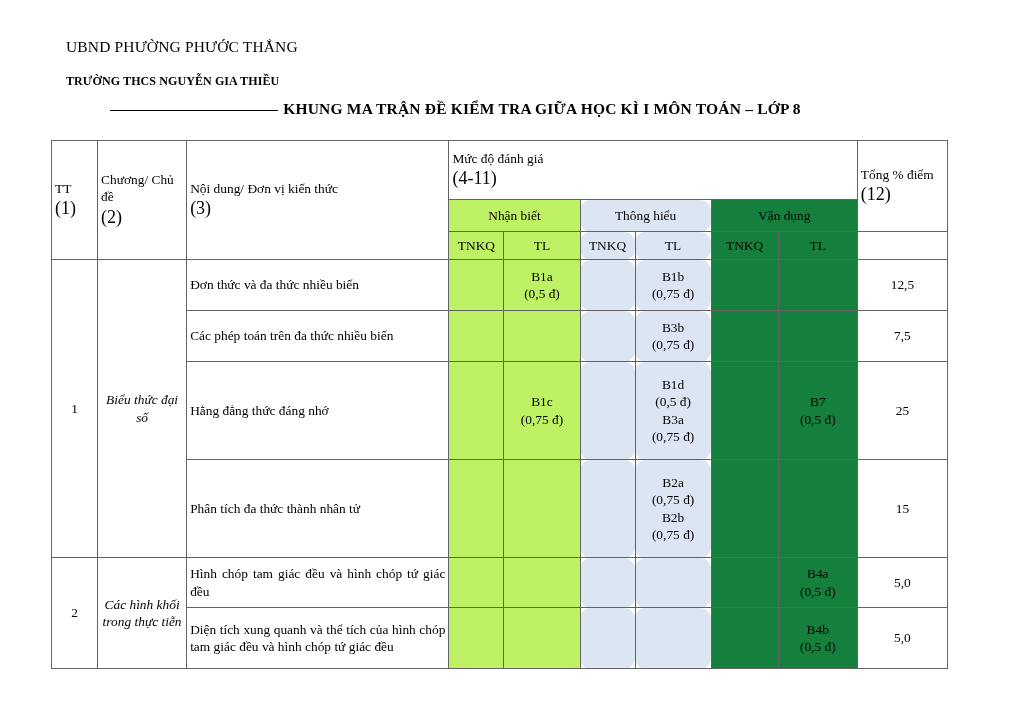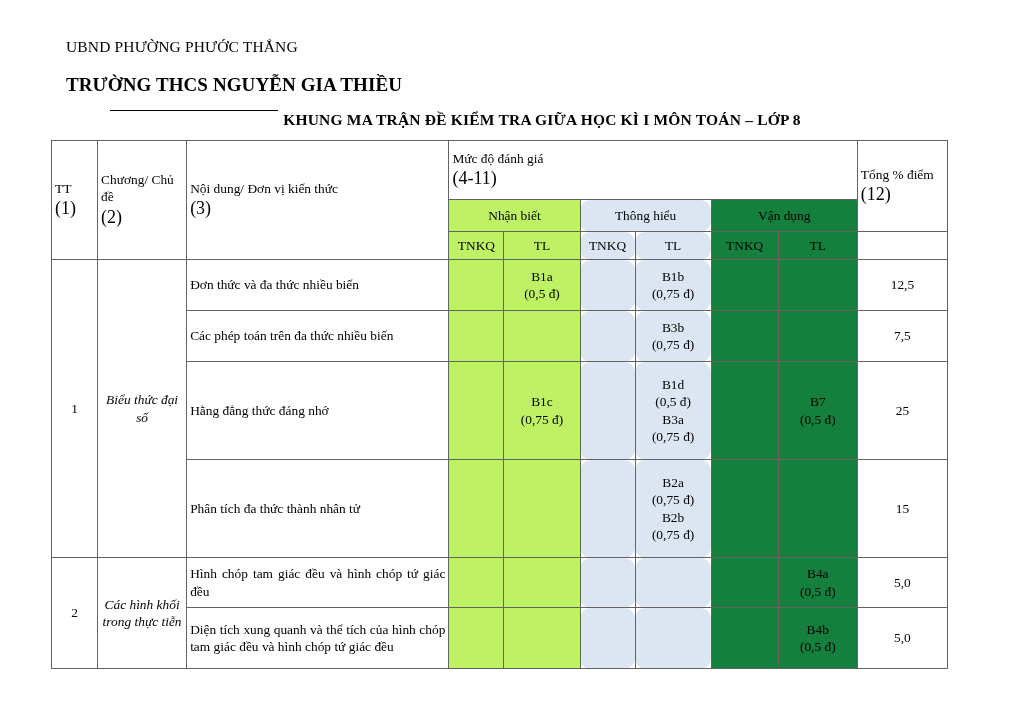--- a/index.html
+++ b/index.html
@@ -29,40 +29,40 @@
     top: 38px;
     width: 420px;
   }
   .lh-line1 {
     font-size: 15.5px;
     font-weight: 400;
     letter-spacing: 0.15px;
     white-space: nowrap;
   }
   .lh-line2 {
-    font-size: 19px;
+    font-size: 12px;
     font-weight: 700;
     margin-top: 18px;
     letter-spacing: 0.1px;
     white-space: nowrap;
   }
   .lh-rule {
     position: absolute;
     left: 110px;
     top: 110px;
     width: 168px;
     height: 0;
     border-top: 1.3px solid #000;
   }
 
   
   .doc-title {
     position: absolute;
     left: 0;
-    top: 111px;
+    top: 100px;
     width: 1024px;
     text-align: center;
     font-size: 15.5px;
     font-weight: 700;
     letter-spacing: 0.2px;
     padding-left: 60px;
     box-sizing: border-box;
     white-space: nowrap;
   }
 

